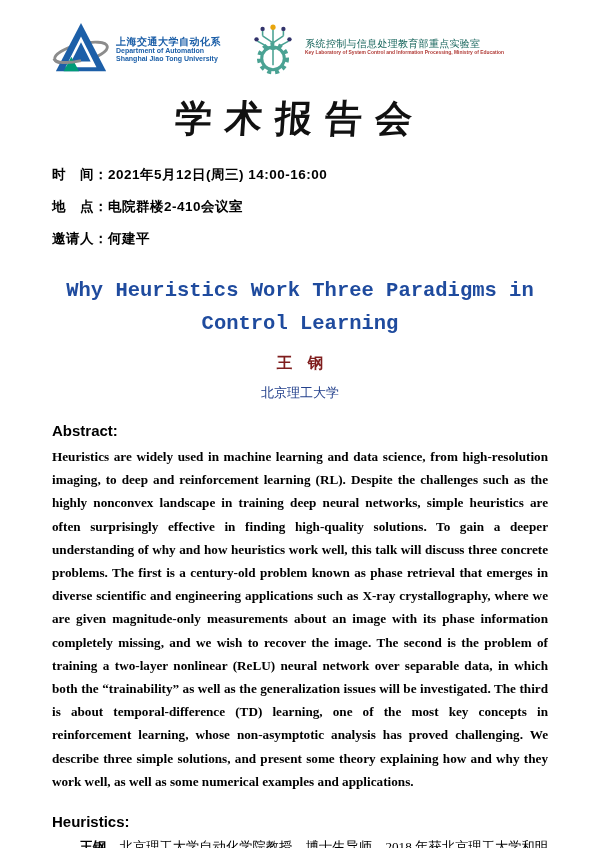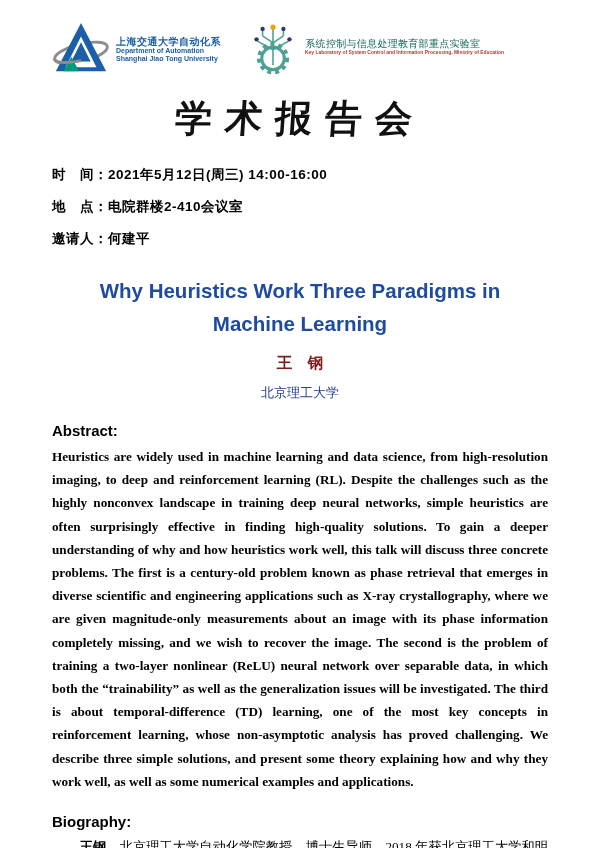--- a/index.html
+++ b/index.html
@@ -17,21 +17,21 @@
   .logo-right-en { font-family:"Liberation Sans", sans-serif; font-weight:bold; font-size:6px; color:#B03A35; transform:scale(0.82); transform-origin:left top; white-space:nowrap; }
 
   
   .banner { text-align:center; font-family:"DejaVu Serif", serif; font-weight:bold; font-size:37px; letter-spacing:13px; margin-top:8px; transform:skewX(-4deg); color:#111; }
 
   
   .info { margin-top:22px; font-family:"Liberation Sans", sans-serif; font-weight:bold; font-size:13.5px; }
   .info-row { margin-bottom:14px; letter-spacing:0.5px; }
 
   
-  .talk-title { margin-top:26px; text-align:center; font-family:Liberation Sans, sans-serif; font-weight:bold; font-size:20.5px; color:#1F4B9E; line-height:33px; }
+  .talk-title { margin-top:26px; text-align:center; font-family:Liberation Mono, monospace; font-weight:bold; font-size:20.5px; color:#1F4B9E; line-height:33px; }
   .speaker { margin-top:13px; text-align:center; font-weight:bold; font-size:15.5px; color:#7f1d1d; }
   .affiliation { margin-top:10px; text-align:center; font-size:13px; color:#24418C; }
 
   
   .section-heading { margin-top:20px; font-family:Liberation Sans, sans-serif; font-weight:bold; font-size:15px; }
   .abstract-body { margin-top:6px; font-size:13.2px; line-height:23.2px; text-align:justify;font-weight:bold; }
   .bio-body { margin-top:6px; font-size:13.2px; line-height:22.8px; text-align:justify; text-indent:2.1em; }
   .bio-lead { font-weight:bold; }
 
   svg { display:block; }
@@ -85,25 +85,25 @@
   <div class="banner">学术报告会</div>
 
   <div class="info">
     <div class="info-row"><span>时　间：</span><span>2021年5月12日(周三) 14:00-16:00</span></div>
     <div class="info-row"><span>地　点：</span><span>电院群楼2-410会议室</span></div>
     <div class="info-row"><span>邀请人：</span><span>何建平</span></div>
   </div>
 
   <div class="talk-title">
     <div>Why Heuristics Work Three Paradigms in</div>
-    <div>Machine Learning</div>
+    <div>Control Learning</div>
   </div>
 
   <div class="speaker">王　钢</div>
   <div class="affiliation">北京理工大学</div>
 
   <div class="section-heading">Abstract:</div>
   <div class="abstract-body">Heuristics are widely used in machine learning and data science, from high-resolution imaging, to deep and reinforcement learning (RL). Despite the challenges such as the highly nonconvex landscape in training deep neural networks, simple heuristics are often surprisingly effective in finding high-quality solutions. To gain a deeper understanding of why and how heuristics work well, this talk will discuss three concrete problems. The first is a century-old problem known as phase retrieval that emerges in diverse scientific and engineering applications such as X-ray crystallography, where we are given magnitude-only measurements about an image with its phase information completely missing, and we wish to recover the image. The second is the problem of training a two-layer nonlinear (ReLU) neural network over separable data, in which both the “trainability” as well as the generalization issues will be investigated. The third is about temporal-difference (TD) learning, one of the most key concepts in reinforcement learning, whose non-asymptotic analysis has proved challenging. We describe three simple solutions, and present some theory explaining how and why they work well, as well as some numerical examples and applications.</div>
 
-  <div class="section-heading">Biography:</div>
+  <div class="section-heading">Heuristics:</div>
   <div class="bio-body"><span class="bio-lead">王钢</span><span>，北京理工大学自动化学院教授、博士生导师。2018 年获北京理工大学和明尼苏达大学双博士学位。2018 至 2020 年，在明尼苏达大学从事博士后研究，于 2020 年加入北京理工大学。主要研究方向为数据驱动与安全控制和多智能体强化学习等。在 IEEE TIT/TAC/TSP 等汇刊发表长文 30 篇，NeurIPS/AISTATS 等国际会议发表论文 30 篇，撰写邀请书籍 2 章节。获 2021 年中国工程院院刊《信息与电子工程前沿（英文版）》“优秀论文奖”，2020 年中国自动化学会“优秀博士论文奖”，2019 年国际电力与能源协会年会“最佳会议论文奖”，2017 年欧洲信号处理会议“最佳学生论文奖”等荣誉。入选 2019 年度“国家海外高层次人才引进计划”青年项目。现担任 SCI 期刊 Signal Processing 编委，中国网络空间内生安全联盟人工智能专委会副秘书长，以及中国自动化学会智能自动化专业委员会和青年工作委员会委员等。</span></div>
 
 </div>
 
 </body></html>

